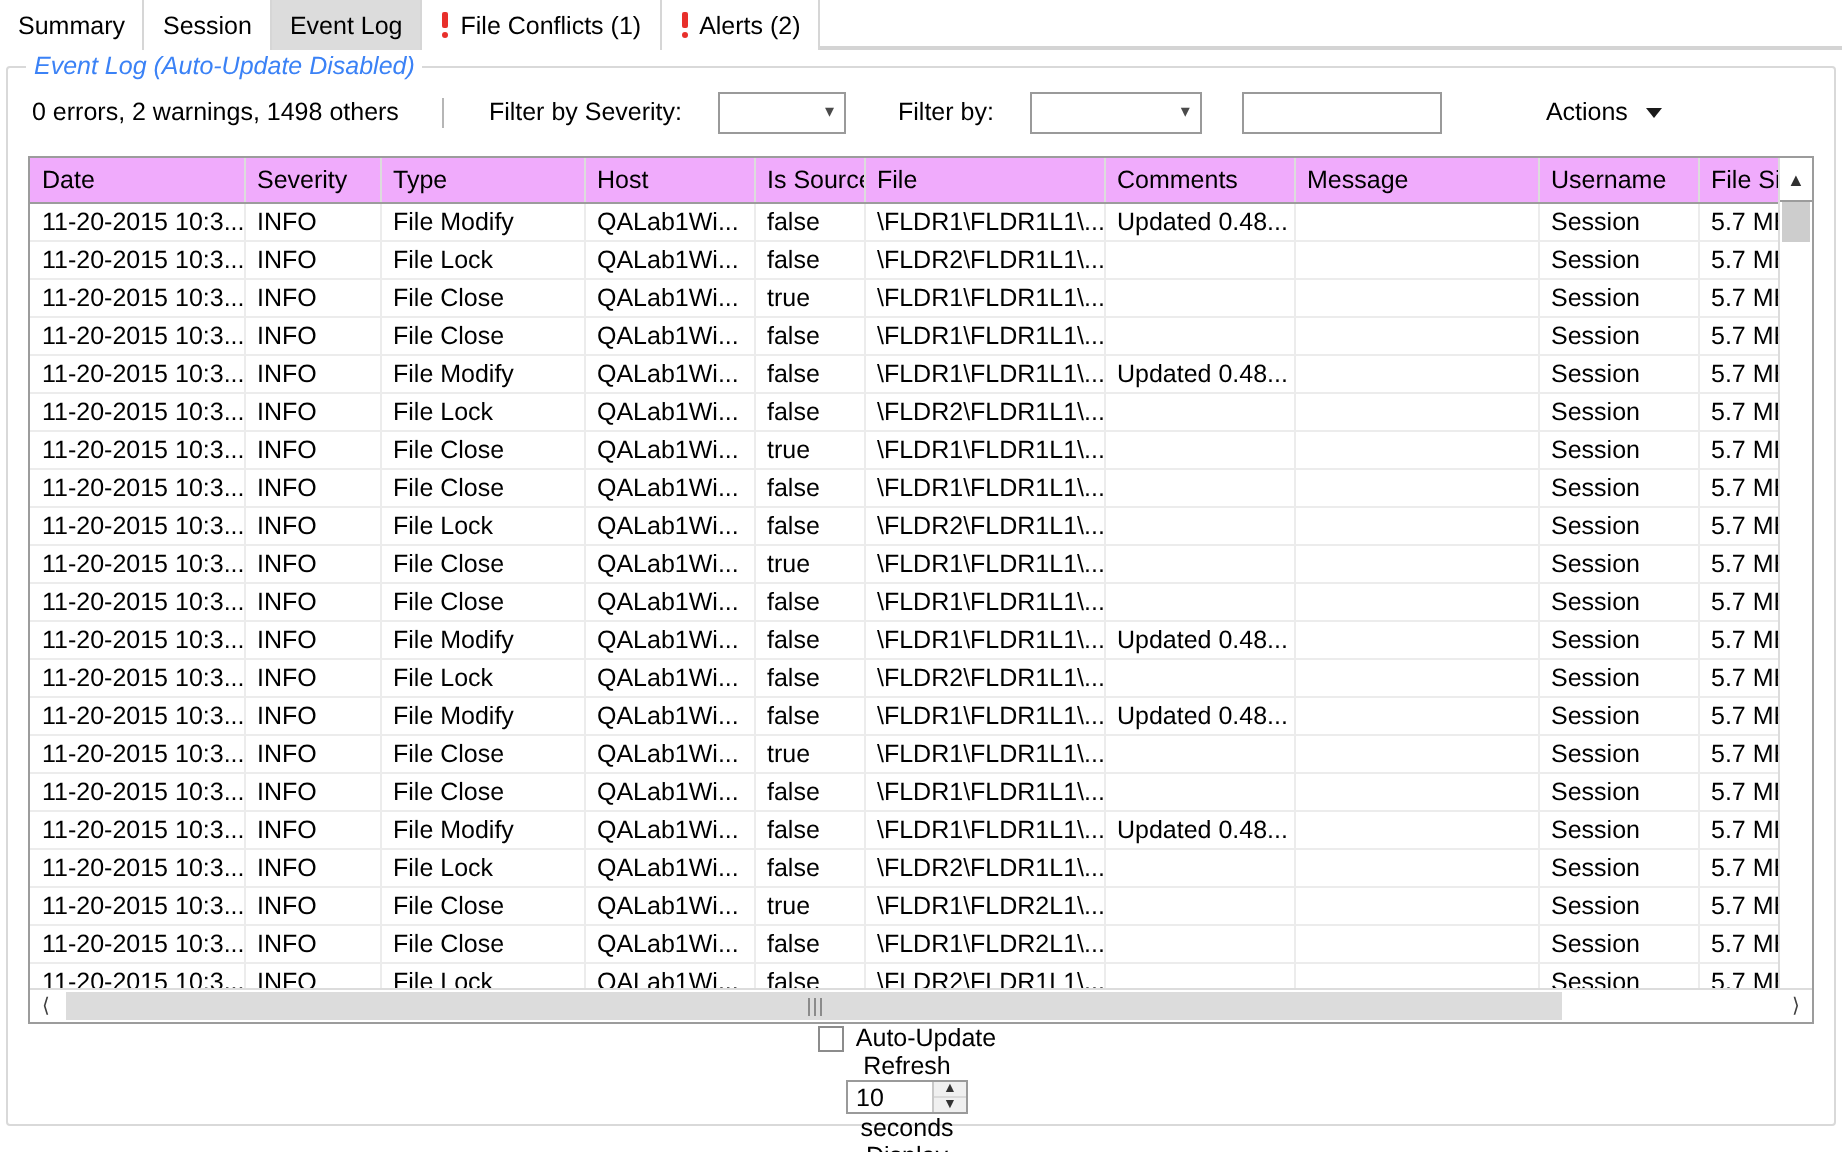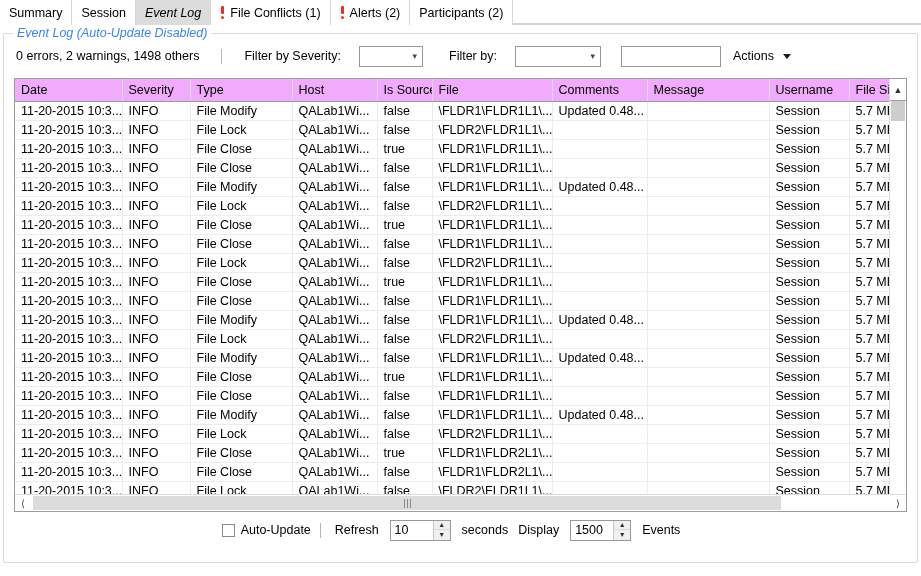--- a/index.html
+++ b/index.html
@@ -29,21 +29,20 @@
     height: 25px;
     font-size: 12.5px;
     color: #000;
     border-right: 1px solid #d6d6d6;
     background: #ffffff;
     white-space: nowrap;
     cursor: default;
   }
   .tab.selected {
     background: #dcdcdc;
-    font-style: italic;
   }
   .tab:first-child { border-left: none; }
   .warn-icon {
     display: inline-block;
     position: relative;
     width: 5px; height: 13px;
     flex: 0 0 auto;
   }
   .warn-icon::before {
     content: "";
@@ -125,20 +124,21 @@
     background: #ffffff;
     padding: 0 4px;
     font-size: 12px;
     font-family: "Liberation Sans", sans-serif;
   }
   #filter-text { width: 100px; }
   .actions {
     display: flex;
     align-items: center;
     gap: 9px;
+    margin-left: 40px;
     cursor: default;
     white-space: nowrap;
   }
   .caret-down {
     width: 0; height: 0;
     border-left: 4.5px solid transparent;
     border-right: 4.5px solid transparent;
     border-top: 5px solid #1a1a1a;
   }
 
@@ -261,25 +261,26 @@
     display: flex; gap: 2px;
   }
   .hs-grip i {
     display: block; width: 1px; height: 9px; background: #8b8b8b;
   }
 
   
   .bottombar {
     display: flex;
     align-items: center;
-    justify-content: center;
+    justify-content: space-between;
     gap: 0;
     height: 36px;
     padding: 0 14px 0 0;
     font-size: 12.5px;
+    flex-direction: column;
   }
   .chkwrap { display: flex; align-items: center; gap: 6px; cursor: default; }
   .chkbox {
     width: 13px; height: 13px;
     border: 1px solid #8c8c8c;
     background: #ffffff;
   }
   .bdiv {
     display: inline-block;
     width: 1px; height: 15px;
@@ -330,23 +331,20 @@
   <div class="tab selected">
     <span>Event Log</span>
   </div>
   <div class="tab">
     <span class="warn-icon"></span>
     <span>File Conflicts (1)</span>
   </div>
   <div class="tab">
     <span class="warn-icon"></span>
     <span>Alerts (2)</span>
-  </div>
-  <div class="tab">
-    <span>Participants (2)</span>
   </div>
   <div class="tabstrip-filler"></div>
 </div>
 
 <div class="groupbox">
   <div class="groupbox-title">Event Log (Auto-Update Disabled)</div>
 
   <div class="filterbar">
     <span class="counts">0 errors, 2 warnings, 1498 others</span>
     <span class="vdiv"></span>

